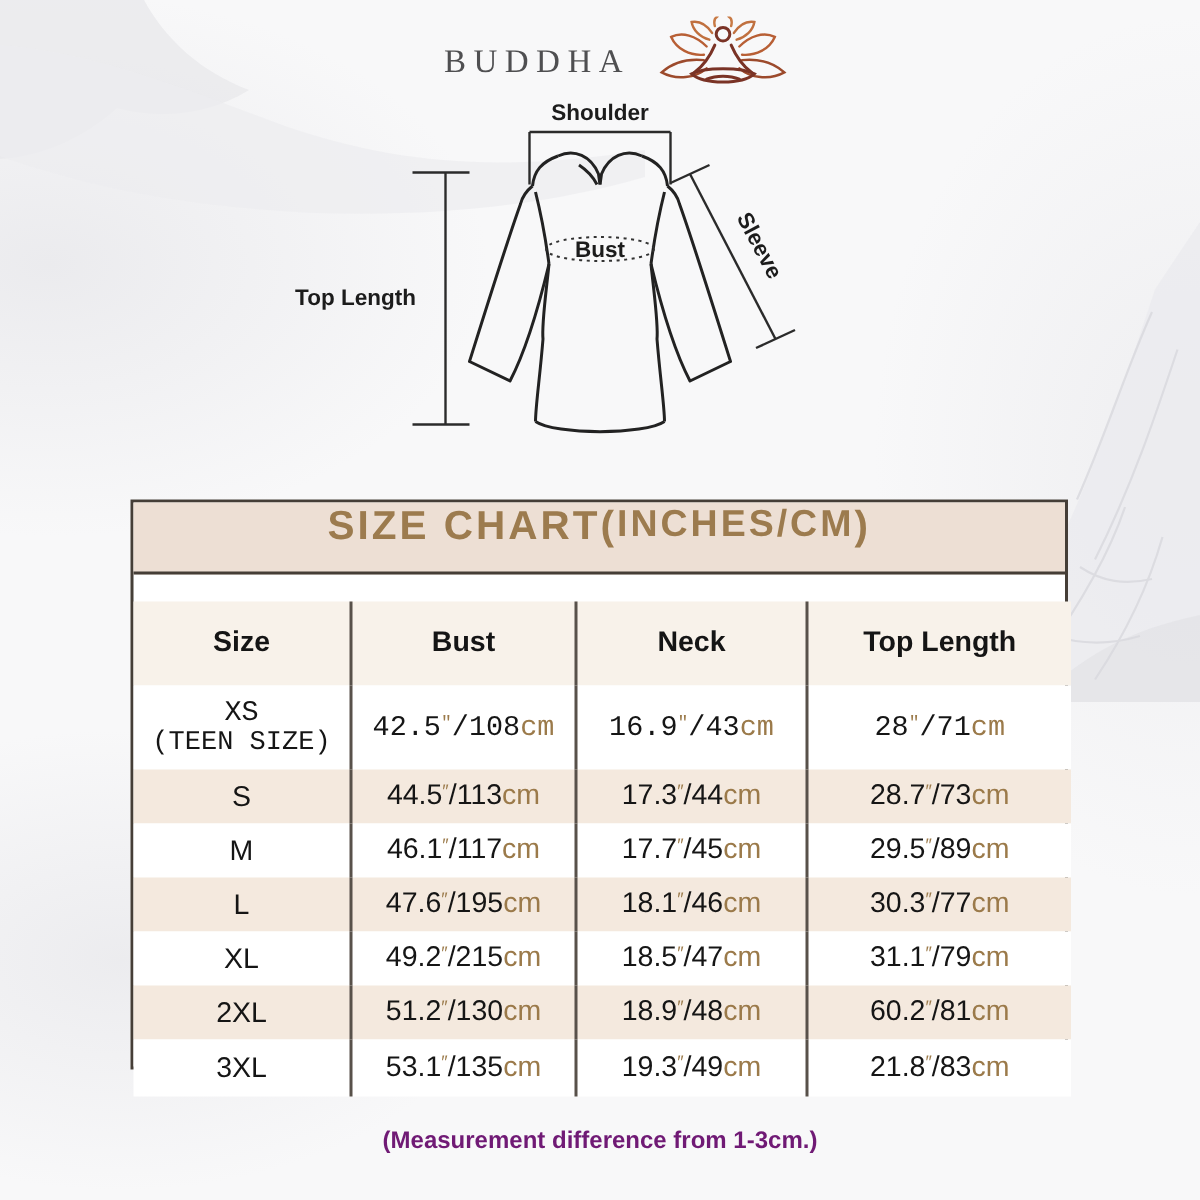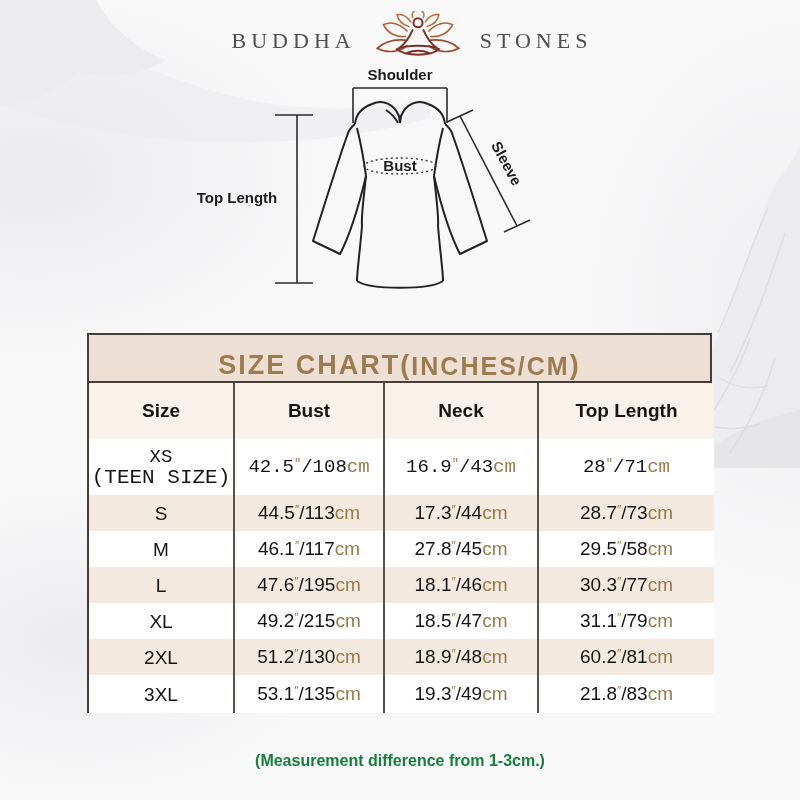--- a/index.html
+++ b/index.html
@@ -37,47 +37,47 @@
   }
 
   
   .chart-box{
     position:absolute;left:87px;top:333px;width:625px;height:380px;
     box-sizing:border-box;border:2px solid #453e37;background:#ffffff;
   }
   .chart-title{
     box-sizing:border-box;height:48px;background:#eddfd4;
     border-bottom:2px solid #453e37;
-    display:flex;align-items:flex-end;justify-content:center;
+    display:flex;align-items:flex-start;justify-content:center;
     color:#9c7b4e;font-weight:bold;letter-spacing:2px;
   }
   .chart-title .big{font-size:27px;}
   .chart-title .small{font-size:25px;letter-spacing:2px;}
   table.size-table{
-    width:100%;border-collapse:collapse;table-layout:fixed;
+    width:100%;border-collapse:collapse;table-layout:fixed;margin-top:18px;
   }
   table.size-table th, table.size-table td{
     text-align:center;vertical-align:middle;padding:0 2px;
     font-size:19px;color:#151515;
   }
   table.size-table th{background:#f8f2ea;font-weight:bold;height:56px;}
   table.size-table th + th,
   table.size-table td + td{border-left:2px solid #58514a;}
   tbody tr{height:36px;background:#ffffff;}
   tbody tr.stripe{background:#f4e9de;}
   tbody tr.tall{height:56px;font-family:Liberation Mono, monospace;}
   tbody tr:last-child{height:38px;padding-left:17px;}
-  .size-note{font-size:21px;line-height:19px;}
+  .size-note{font-size:18px;line-height:19px;}
   .size-main{line-height:21px;}
   .gold{color:#9b7a4a;}
   .mark{font-size:12px;position:relative;top:-5px;margin-right:1px;letter-spacing:-1px;}
 
   .footer-note{
     position:absolute;top:752px;left:0;width:100%;
-    text-align:center;font-size:16px;font-weight:bold;color:#15803d;
+    text-align:center;font-size:16px;font-weight:bold;color:#701a75;
   }
 </style>
 </head>
 <body>
 
 <svg id="wm-topleft" class="watermark" width="430" height="170" viewBox="0 0 430 170">
   <path d="M0,0 L96,0 C110,26 134,48 166,60 C140,76 108,80 78,72 C56,92 28,104 0,106 Z" fill="#e8e8eb" opacity="0.75"></path>
   <path d="M0,30 C60,34 120,58 190,84 C260,108 330,116 430,100 L430,118 C320,150 180,150 60,122 C38,116 16,110 0,104 Z" fill="#ededf0" opacity="0.7"></path>
 </svg>
 <svg id="wm-right" class="watermark" width="200" height="330" viewBox="0 0 200 330">
@@ -113,21 +113,20 @@
       <path d="M64,32 C74,31 86,33 95,41 C84,47 70,45 62,38"></path>
     </g>
     <g stroke="#7a3326" stroke-width="2.2">
       <circle cx="50" cy="13" r="5"></circle>
       <path d="M44,21 C41,28 36,36 29,41"></path>
       <path d="M56,21 C59,28 64,36 71,41"></path>
       <path d="M27,42 C36,37 64,37 73,42 C64,50 36,50 27,42 Z"></path>
       <path d="M38,46 C45,43 55,43 62,46"></path>
     </g>
   </svg>
-  <span class="logo-text">STONES</span>
 </div>
 
 <svg class="diagram" width="360" height="250" viewBox="0 0 360 250">
 
   <g stroke="#2b2b2b" stroke-width="1.6" fill="none">
 
     <path d="M173,22 L267,22"></path>
     <path d="M173,22 L173,57"></path>
     <path d="M267,22 L267,57"></path>
 
@@ -206,22 +205,22 @@
           </td>
           <td><span>44.5</span><span class="gold mark">″</span><span>/</span><span>113</span><span class="gold">cm</span></td>
           <td><span>17.3</span><span class="gold mark">″</span><span>/</span><span>44</span><span class="gold">cm</span></td>
           <td><span>28.7</span><span class="gold mark">″</span><span>/</span><span>73</span><span class="gold">cm</span></td>
         </tr>
         <tr>
           <td>
             <div class="size-main">M</div>
           </td>
           <td><span>46.1</span><span class="gold mark">″</span><span>/</span><span>117</span><span class="gold">cm</span></td>
-          <td><span>27.8</span><span class="gold mark">″</span><span>/</span><span>45</span><span class="gold">cm</span></td>
-          <td><span>29.5</span><span class="gold mark">″</span><span>/</span><span>58</span><span class="gold">cm</span></td>
+          <td><span>17.7</span><span class="gold mark">″</span><span>/</span><span>45</span><span class="gold">cm</span></td>
+          <td><span>29.5</span><span class="gold mark">″</span><span>/</span><span>89</span><span class="gold">cm</span></td>
         </tr>
         <tr class="stripe">
           <td>
             <div class="size-main">L</div>
           </td>
           <td><span>47.6</span><span class="gold mark">″</span><span>/</span><span>195</span><span class="gold">cm</span></td>
           <td><span>18.1</span><span class="gold mark">″</span><span>/</span><span>46</span><span class="gold">cm</span></td>
           <td><span>30.3</span><span class="gold mark">″</span><span>/</span><span>77</span><span class="gold">cm</span></td>
         </tr>
         <tr>

